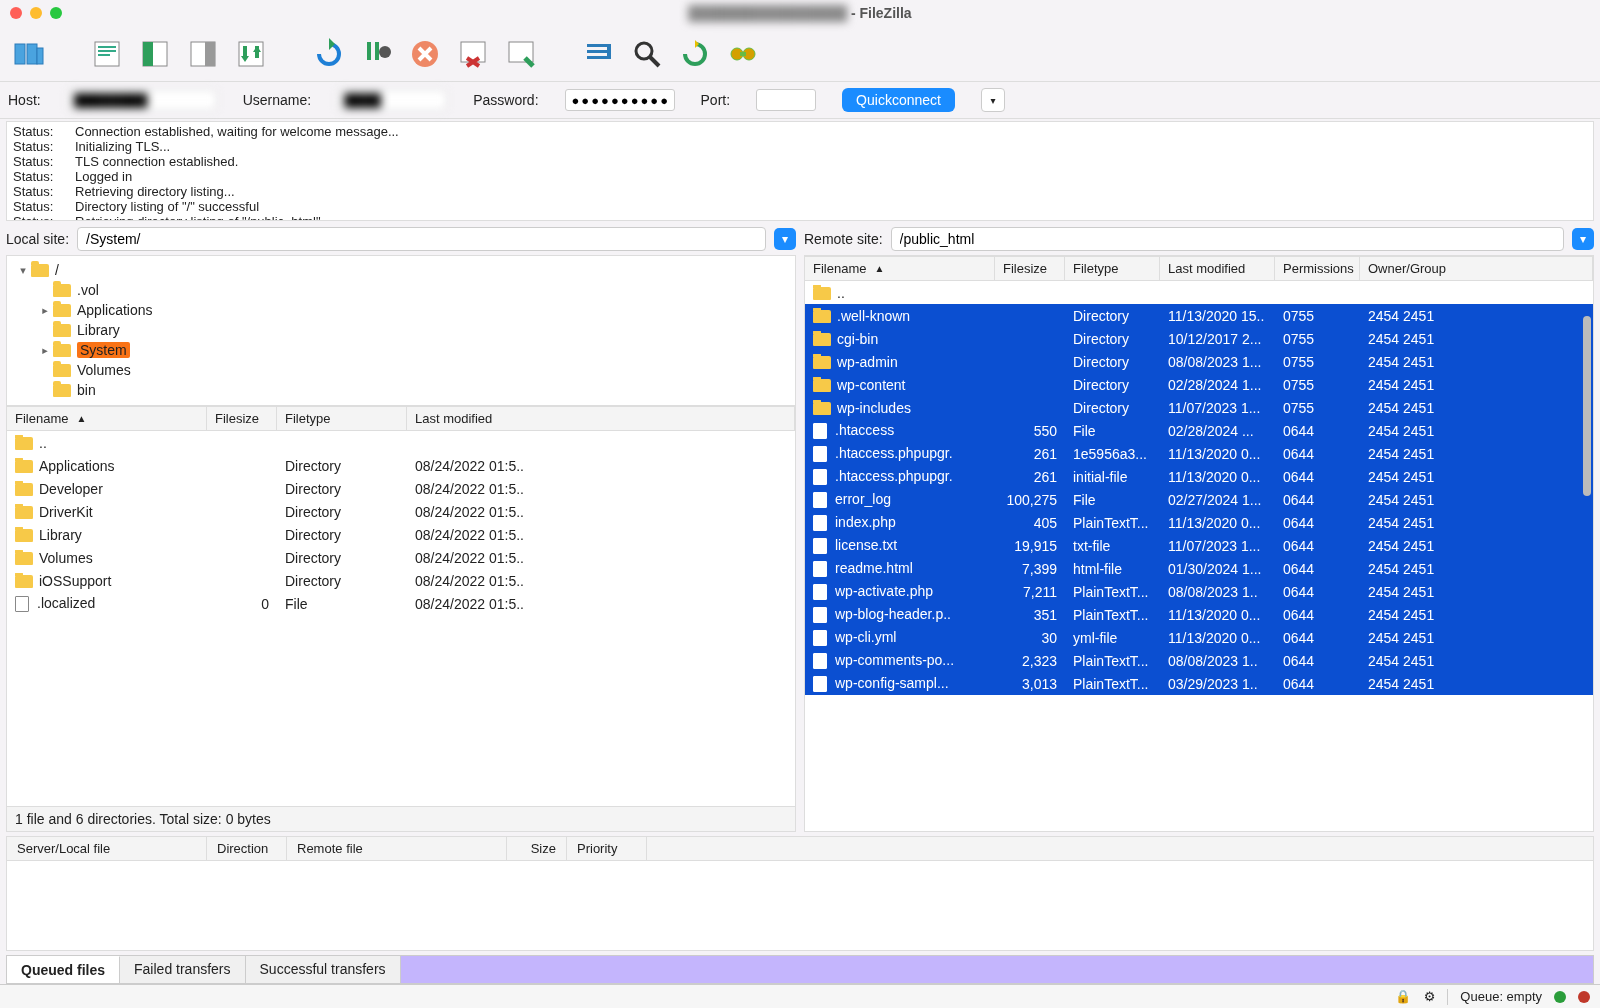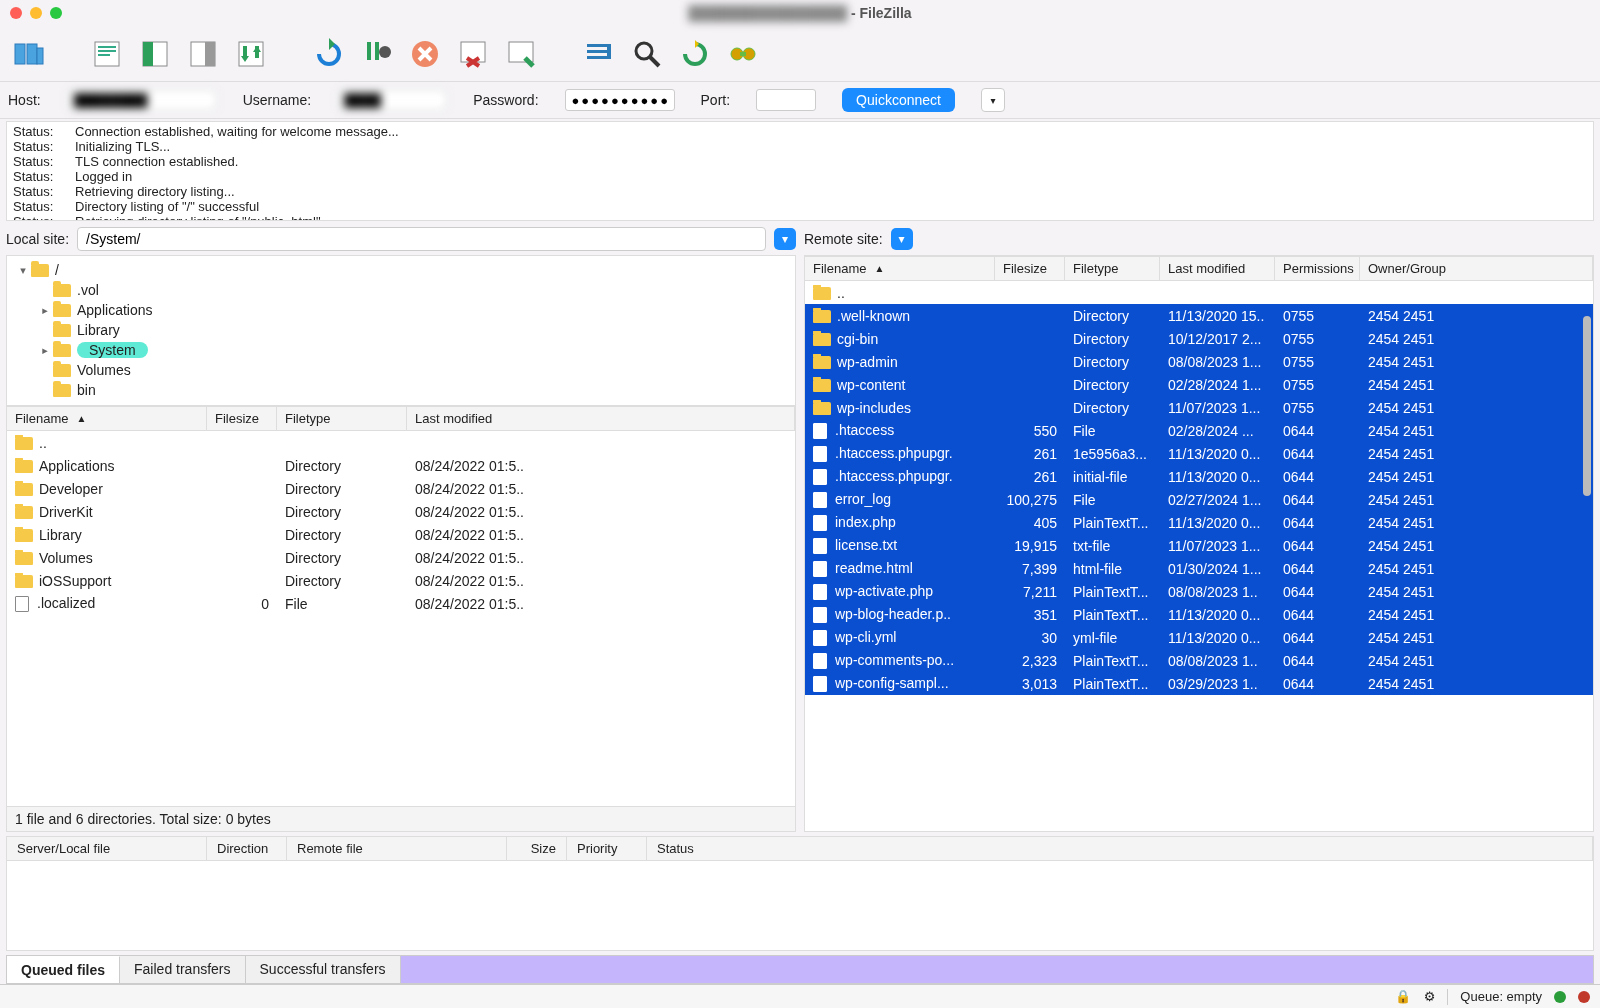--- a/index.html
+++ b/index.html
@@ -38,21 +38,21 @@
 .site-half { flex:1; display:flex; align-items:center; gap:8px; }
 .site-label { font-size: 14px; }
 .site-input { flex:1; height: 24px; border: 1px solid #ccc; border-radius: 4px; padding: 2px 8px; font-size: 14px; background:#fff; }
 .site-dd { width: 22px; height: 22px; background: #1a8cff; border-radius: 5px; color:#fff; display:flex; align-items:center; justify-content:center; font-size:12px; cursor:pointer; }
 
 .panels { flex:1; display: flex; gap: 8px; margin: 4px 6px; min-height: 0; }
 .panel-col { flex:1; display:flex; flex-direction:column; border:1px solid #ddd; background:#fff; min-height:0; }
 .tree { height: 150px; border-bottom: 1px solid #ddd; overflow: auto; padding: 4px; }
 .tree-row { display:flex; align-items:center; height: 20px; font-size: 14px; cursor:pointer; }
 .tree-caret { width: 16px; text-align:center; color:#666; font-size:11px; }
-.tree-label.sel { background: #5eead4; padding: 0 12px; border-radius:8px; }
+.tree-label.sel { background: #f97316; padding: 0 3px; border-radius:2px; }
 
 .listhdr { display:flex; border-top:1px solid #ddd; border-bottom:1px solid #ddd; background:#f4f4f4; font-size:13px; }
 .listhdr > div { padding: 4px 8px; border-right: 1px solid #ddd; display:flex; align-items:center; gap:8px; }
 .filelist { flex:1; overflow:auto; }
 .frow { display:flex; align-items:center; height:23px; font-size:14px; }
 .frow.sel { background:#0b4fd1; color:#fff; }
 .frow > div { padding: 0 8px; white-space:nowrap; overflow:hidden; text-overflow:ellipsis; }
 
 .folder-icon { display:inline-block; width:18px; height:13px; background:#f7c948; border-radius:2px 2px 1px 1px; position:relative; margin-right:6px; vertical-align:middle; }
 .folder-icon:before { content:""; position:absolute; top:-3px; left:0; width:8px; height:4px; background:#f7c948; border-radius:2px 2px 0 0; }
@@ -245,20 +245,21 @@
   </div>
 
 <div class="sites-row">
   <div class="site-half">
     <span class="site-label">Local site:</span>
     <input class="site-input" value="/System/" style="">
     <div class="site-dd">▾</div>
   </div>
   <div class="site-half">
     <span class="site-label">Remote site:</span>
+    <input class="site-input" value="/public_html" style="">
     <div class="site-dd">▾</div>
   </div>
 </div>
 
 <div class="panels">
 
   <div class="panel-col">
     <div class="tree" id="local-tree">
         <div class="tree-row" style="padding-left: 4px;">
           <span class="tree-caret">▾</span>
@@ -520,21 +521,20 @@
   </div>
 
 </div>
 
 <div class="queue-hdr">
   <div style="width:200px">Server/Local file</div>
   <div style="width:80px">Direction</div>
   <div style="width:220px">Remote file</div>
   <div style="width:60px;text-align:right">Size</div>
   <div style="width:80px">Priority</div>
-  <div style="flex:1">Status</div>
 </div>
 <div class="queue-body"></div>
 
 <div class="tabs-row">
   <div class="tab active">Queued files</div>
   <div class="tab">Failed transfers</div>
   <div class="tab">Successful transfers</div>
 </div>
 
 <div class="footer">

